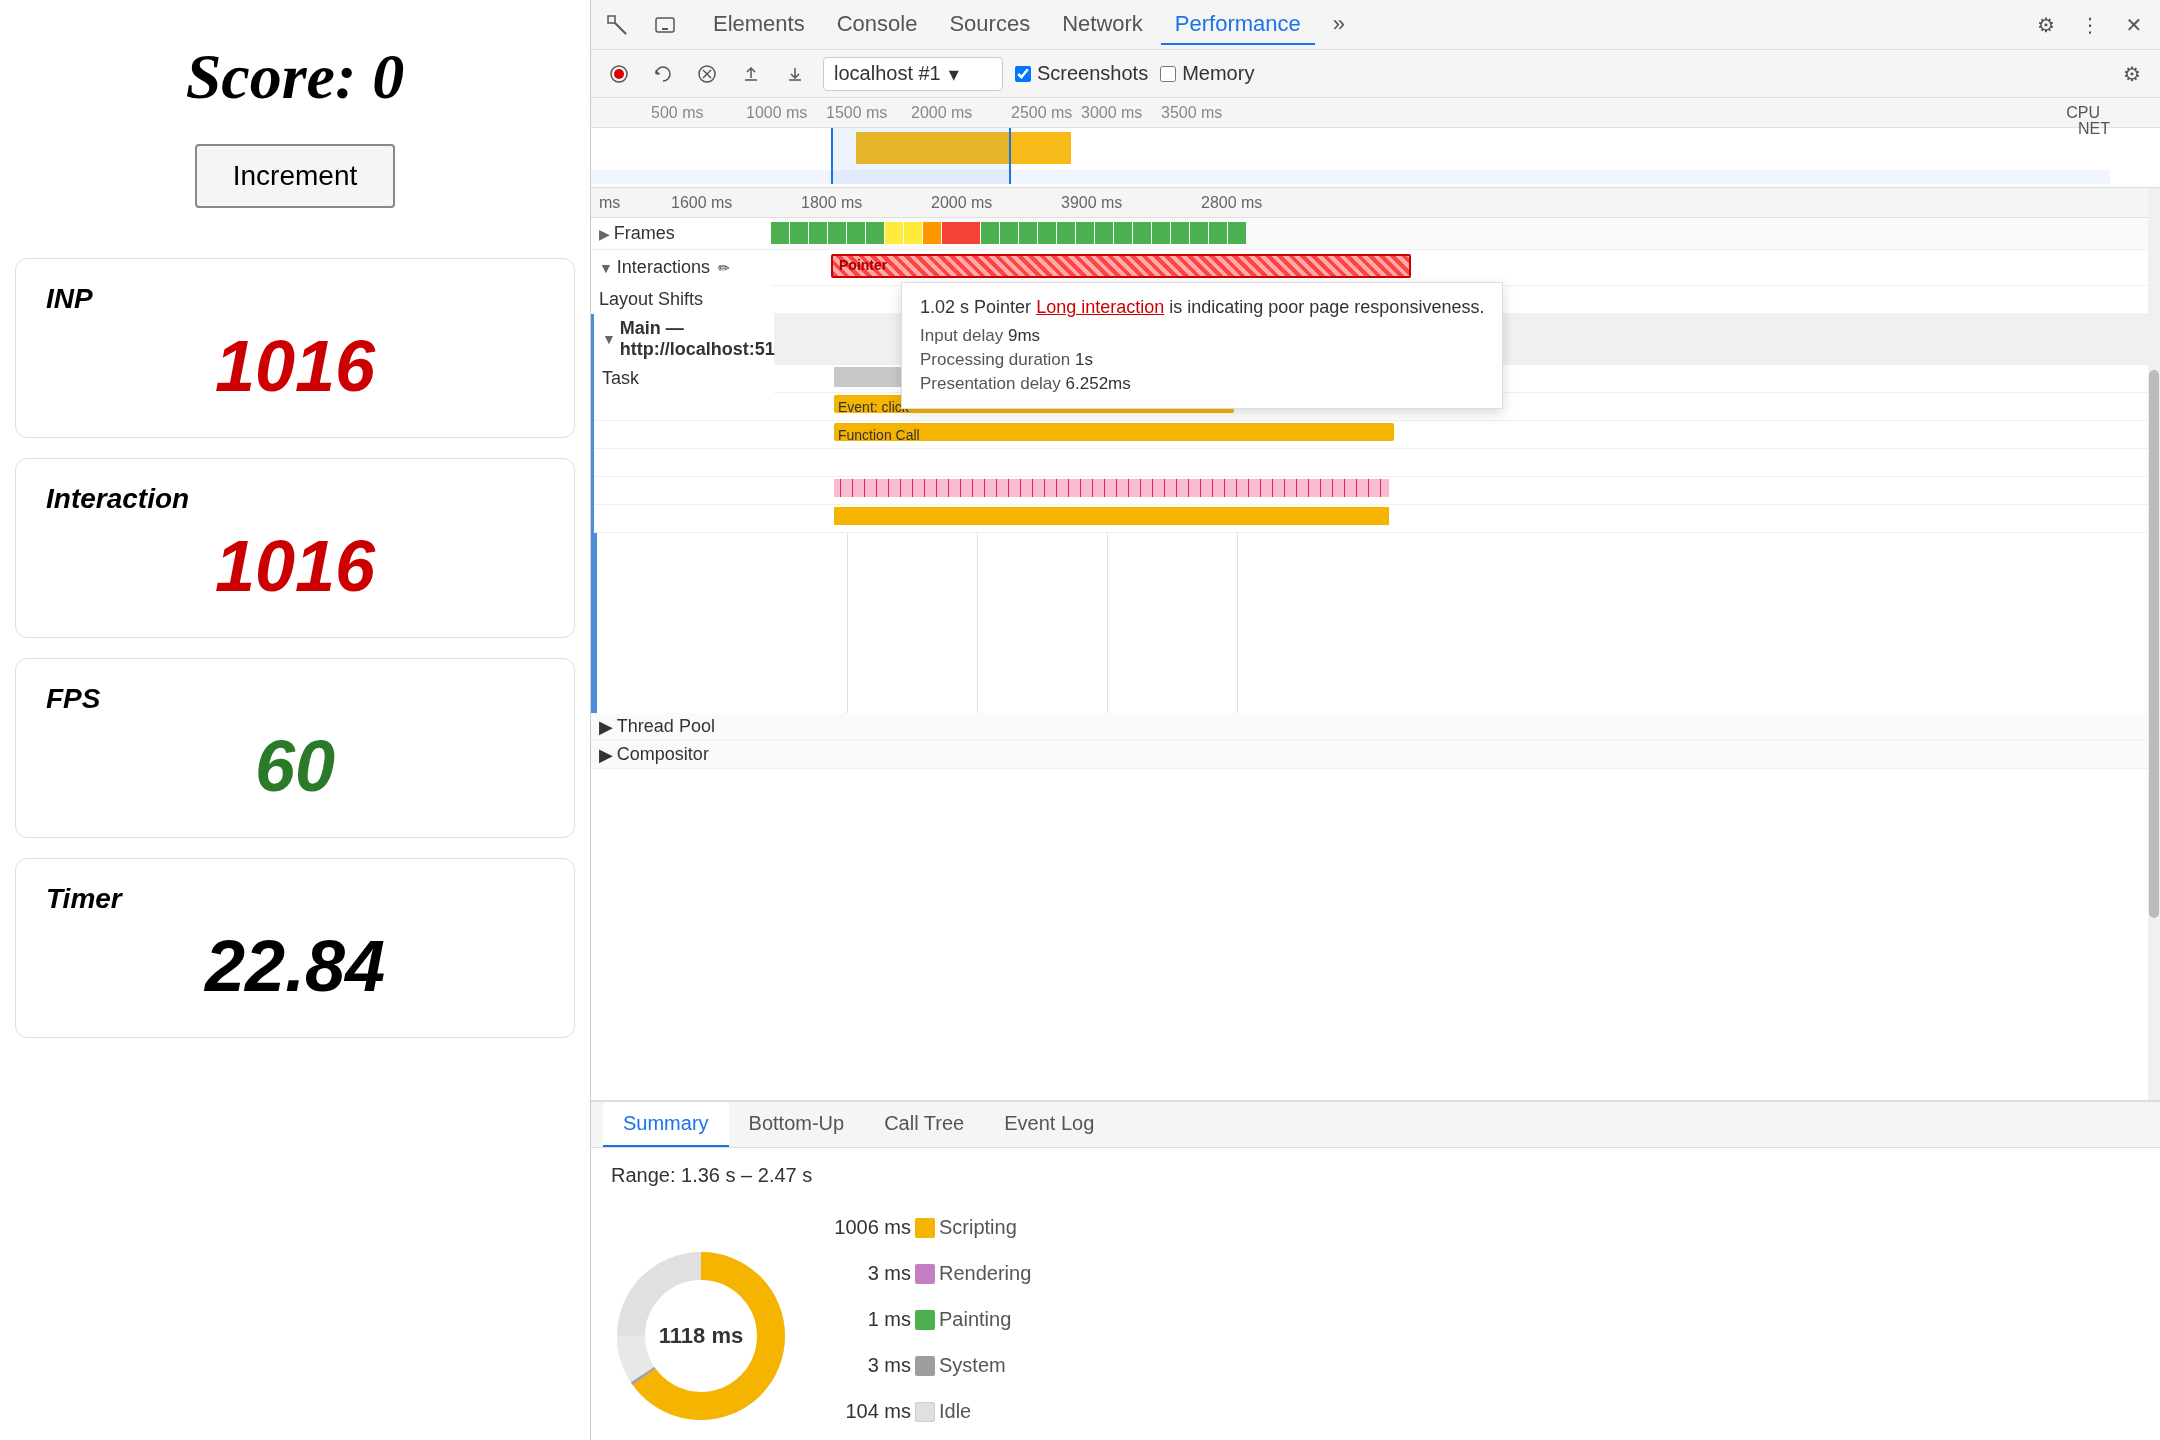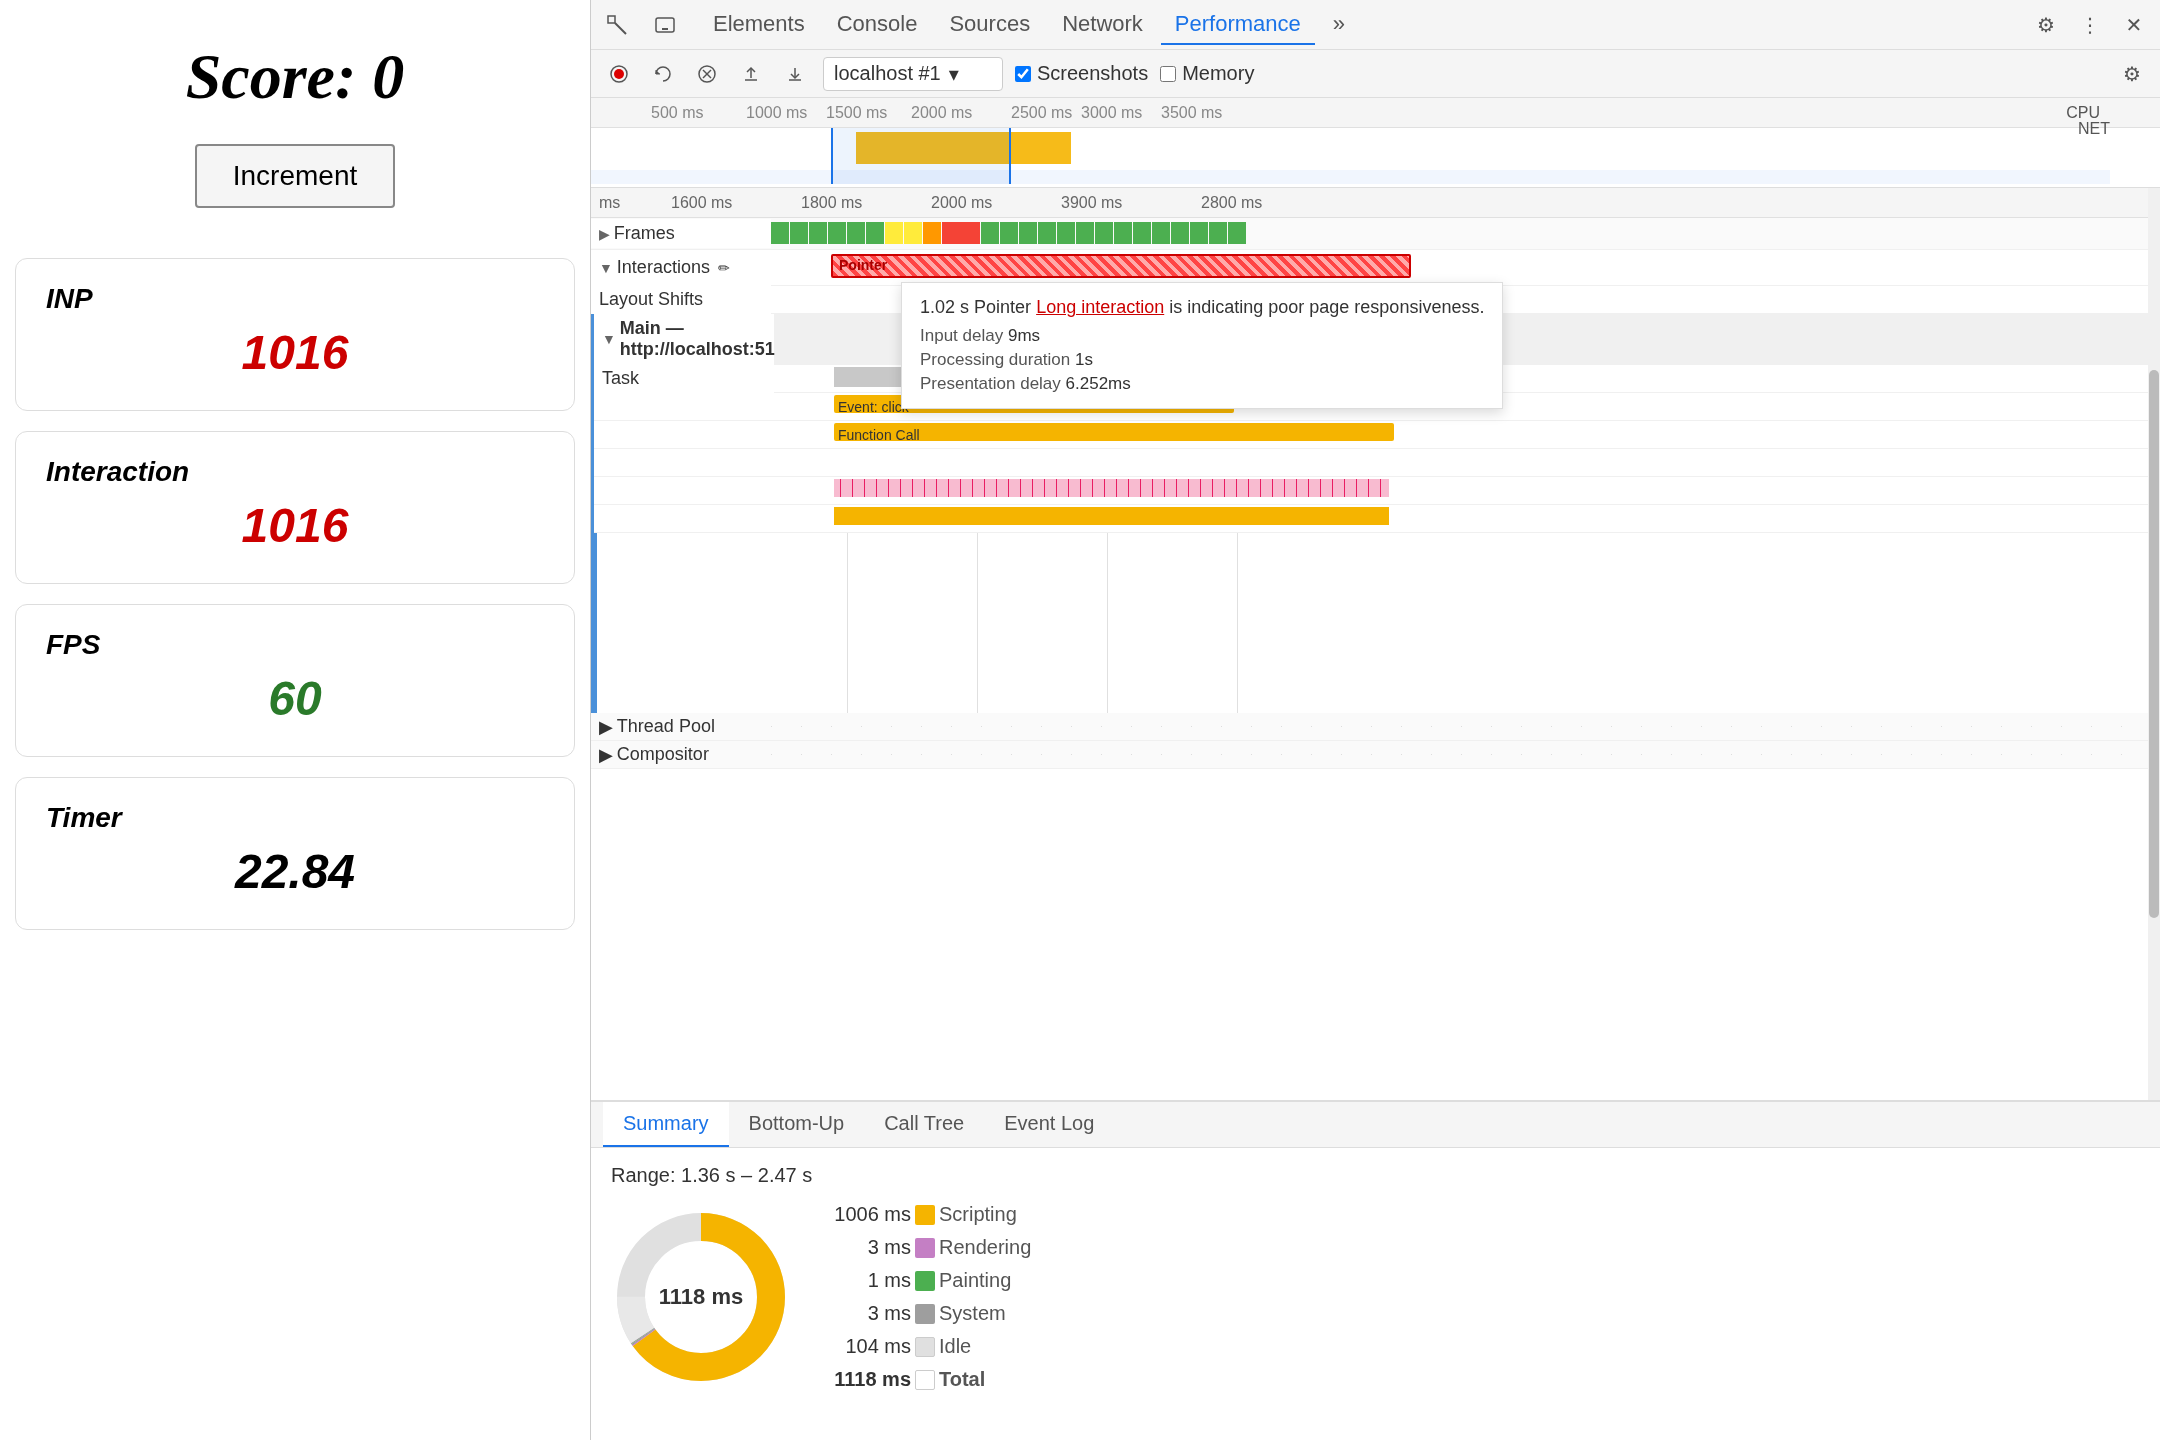--- a/index.html
+++ b/index.html
@@ -40,21 +40,21 @@
       margin-bottom: 20px;
     }
     .metric-label {
       font-size: 28px;
       font-weight: 700;
       font-style: italic;
       color: #000;
       margin-bottom: 10px;
     }
     .metric-value {
-      font-size: 48px;
+      font-size: 72px;
       font-weight: 900;
       font-style: italic;
       text-align: center;
       display: block;
     }
     .metric-value.red { color: #c00; }
     .metric-value.green { color: #2a7a2a; }
     .metric-value.black { color: #000; }
 
     
@@ -415,20 +415,21 @@
     .legend {
       display: flex;
       flex-direction: column;
       gap: 10px;
     }
     .legend-row {
       display: flex;
       align-items: center;
       gap: 4px;
       font-size: 20px;
+      margin-top: 13px;
     }
     .legend-value {
       width: 80px;
       text-align: right;
       color: #333;
     }
     .legend-color {
       width: 20px;
       height: 20px;
       border-radius: 2px;

